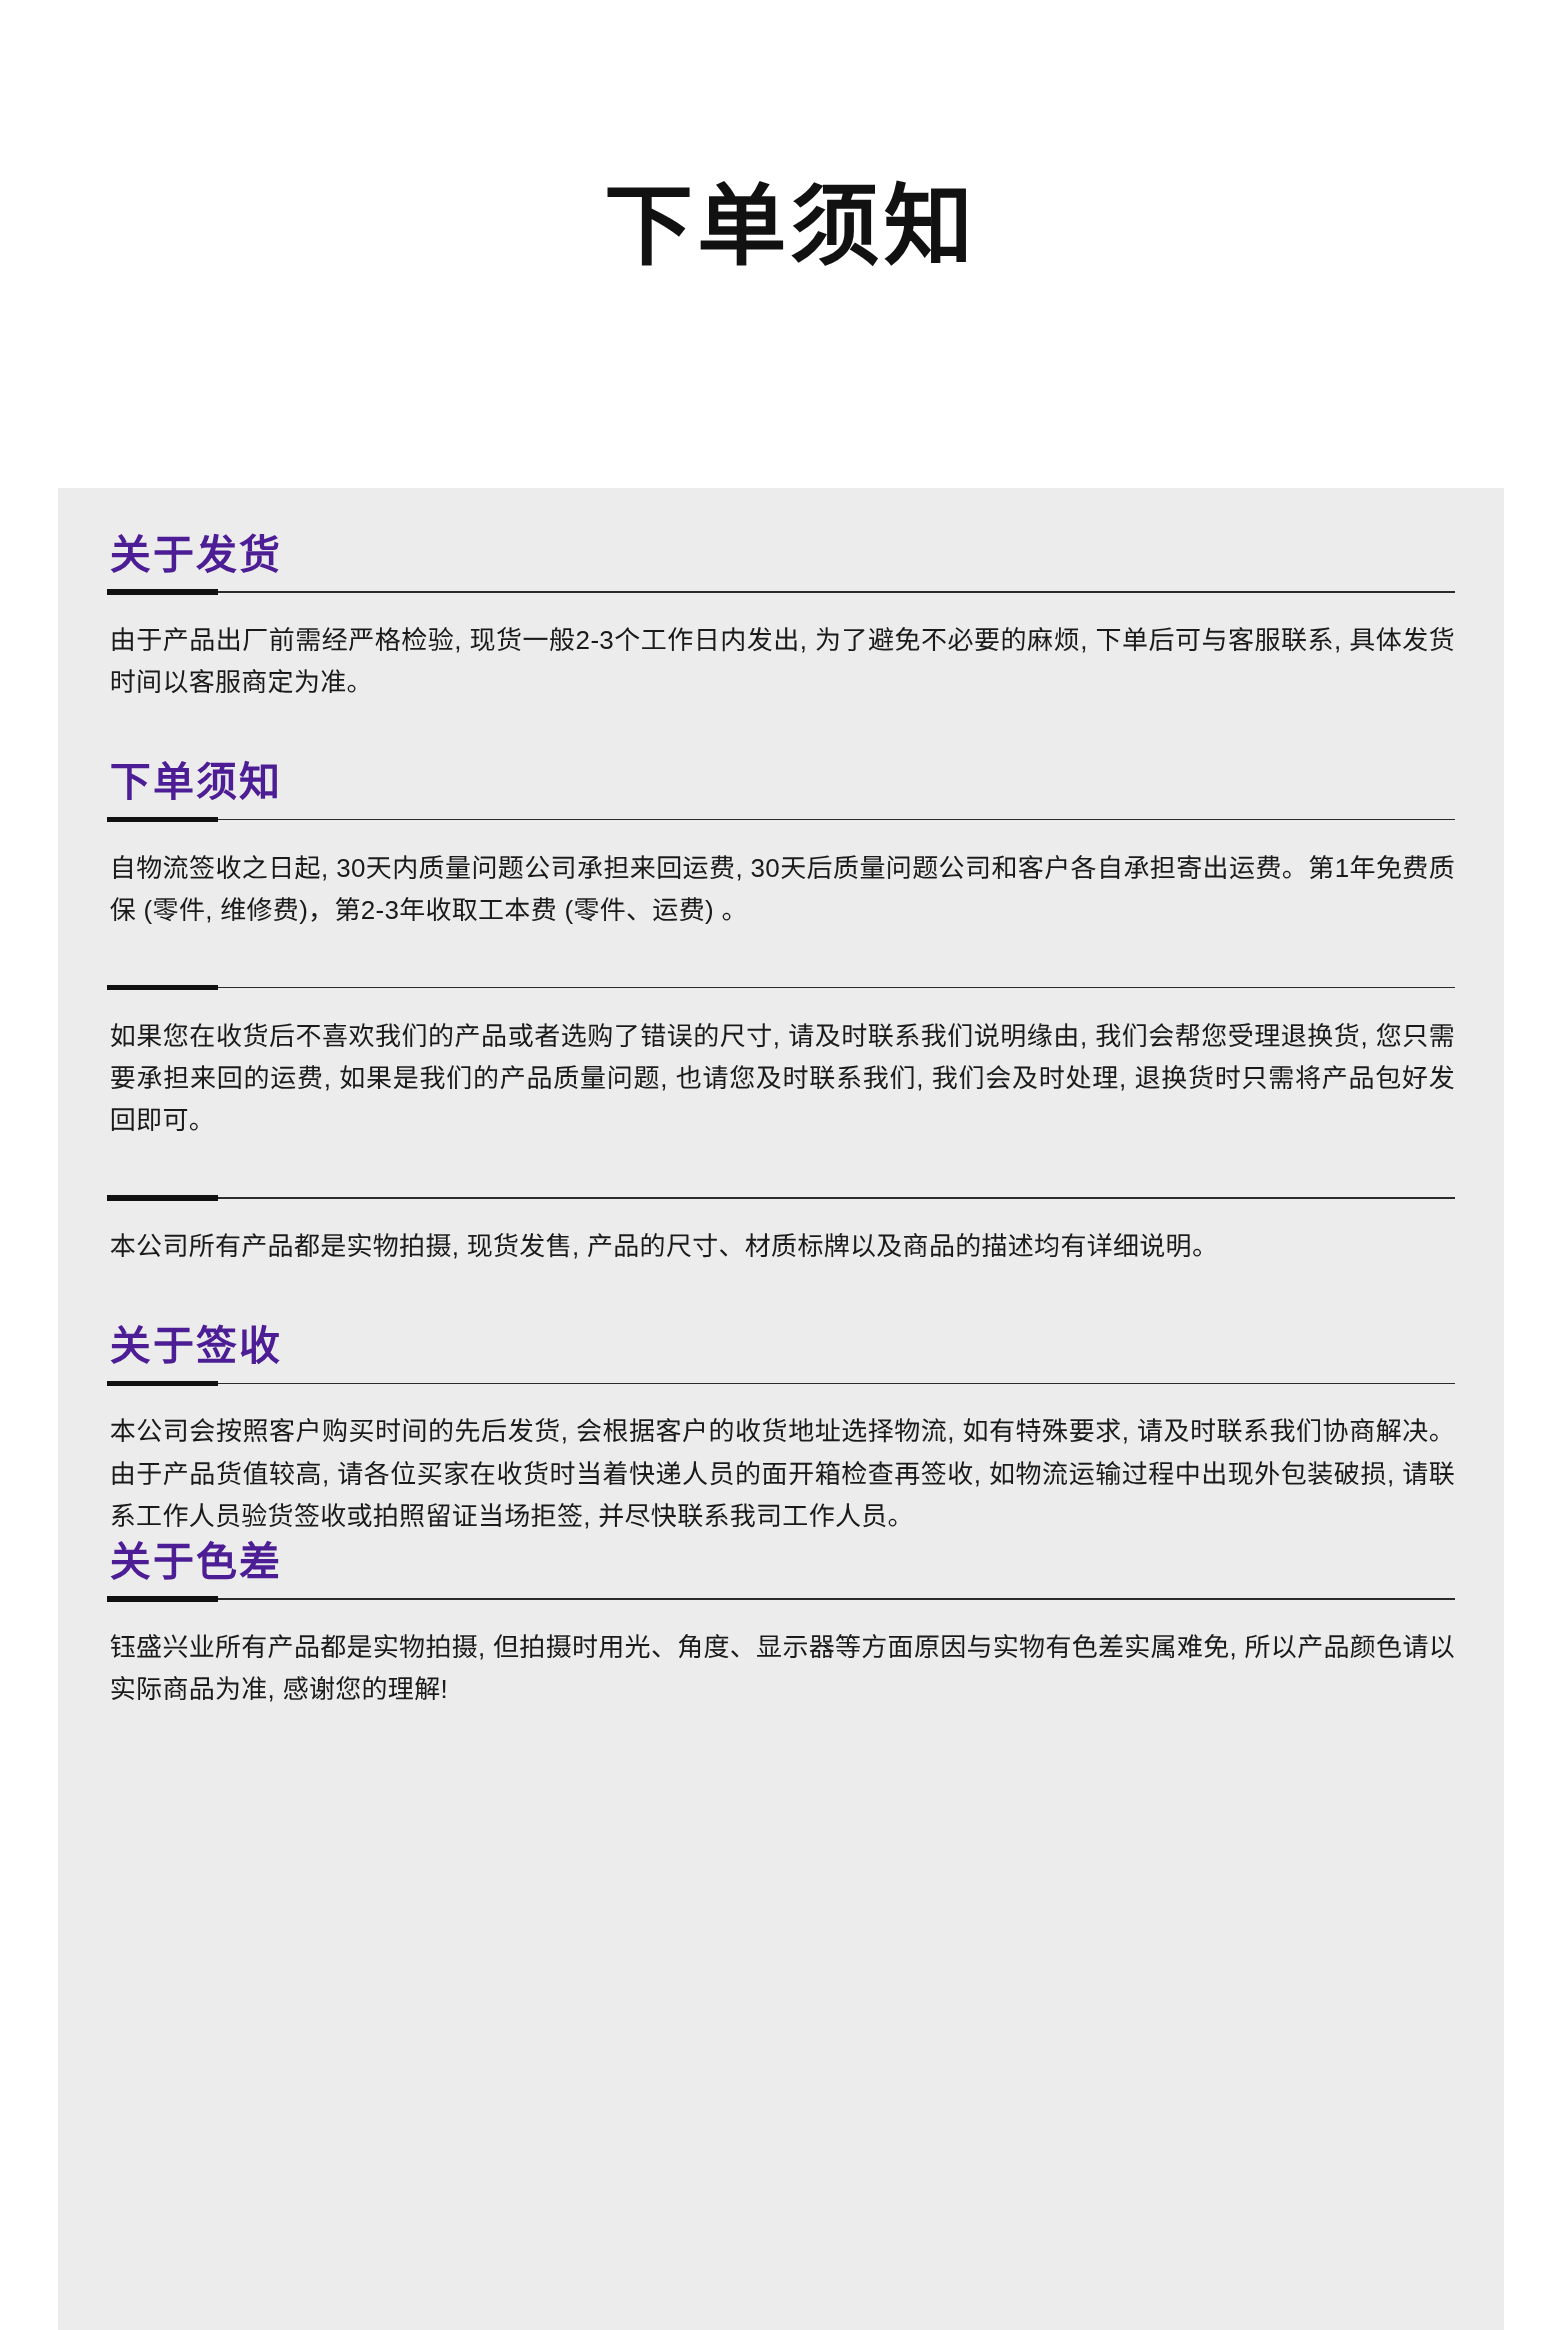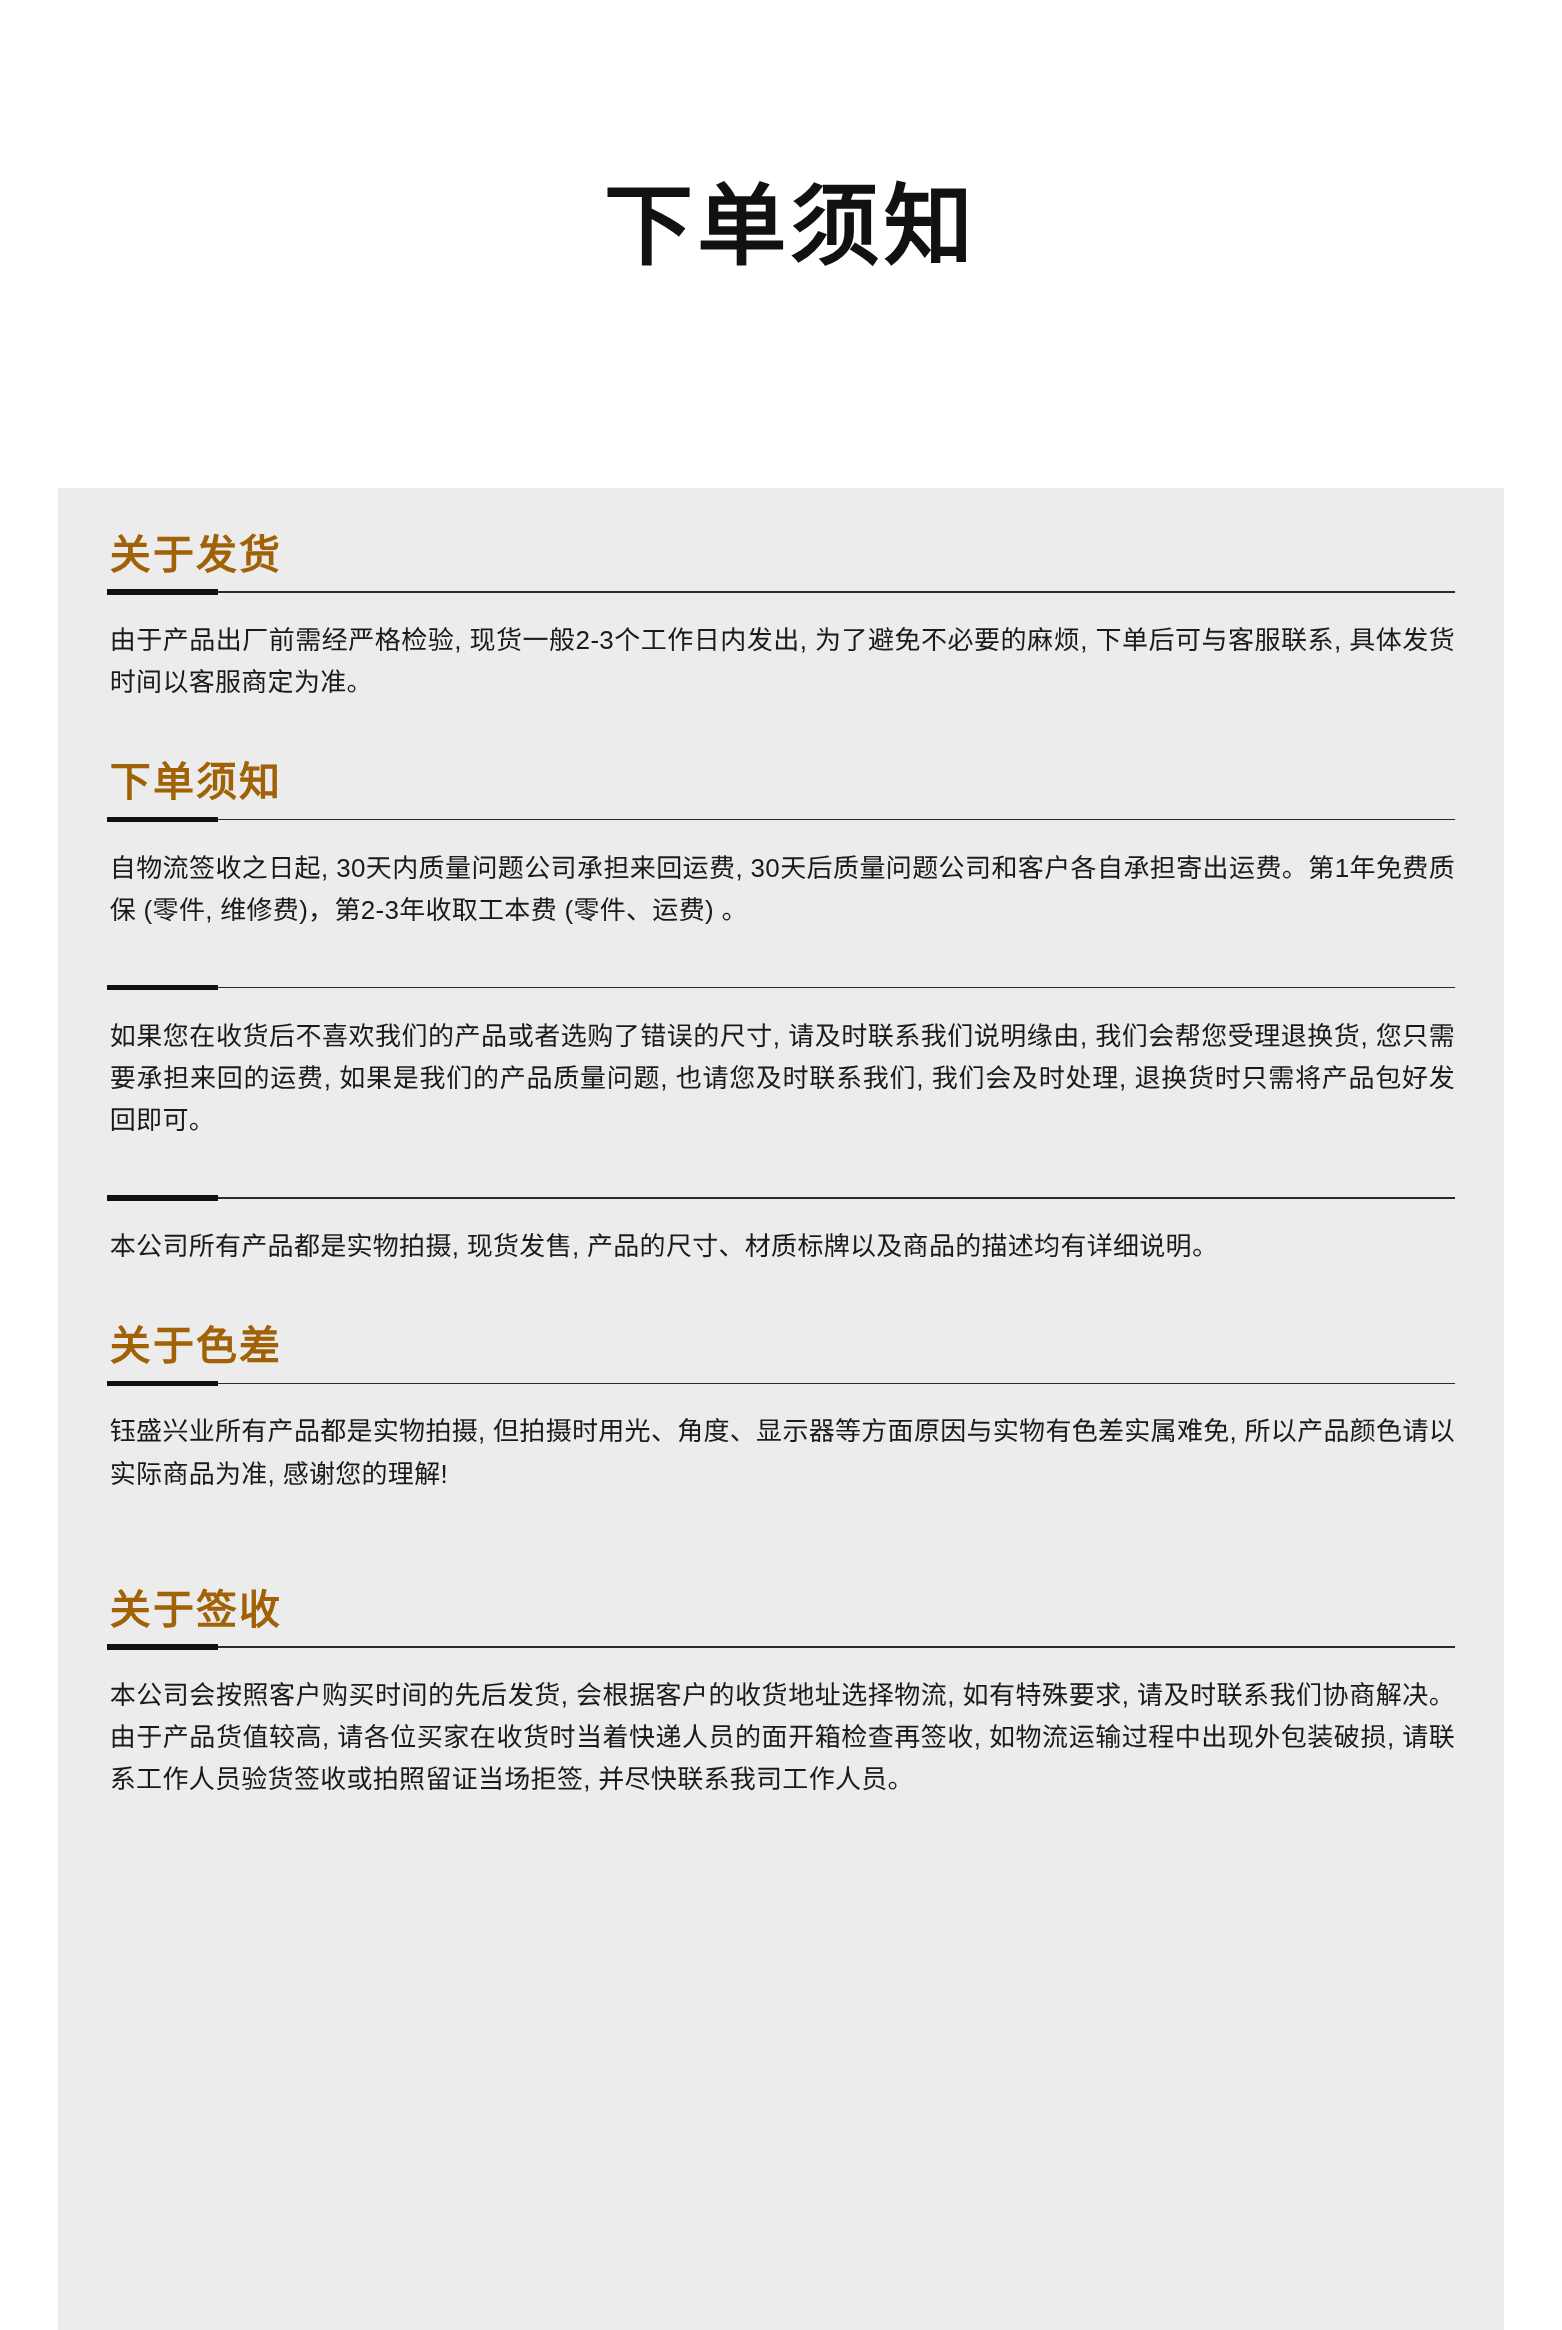--- a/index.html
+++ b/index.html
@@ -45,21 +45,21 @@
   .section.last {
     margin-bottom: 0;
   }
   .section.gap-extra {
     margin-bottom: 90px;
   }
   .section-heading {
     font-size: 41px;
     font-weight: bold;
     letter-spacing: 2.1px;
-    color: #a16207;
+    color: #4c1d95;
     margin: 0 0 8.3px 0;
     line-height: 1.25;
     padding-left: 2.8px;
   }
   .rule-wrap {
     position: relative;
     height: 4.9px;
     margin-bottom: 21px;
   }
   .rule-thin {
@@ -124,33 +124,33 @@
     </div>
 
     <div class="section">
       <div class="rule-wrap">
         <div class="rule-thin"></div>
         <div class="rule-thick"></div>
       </div>
       <div class="section-body">本公司所有产品都是实物拍摄, 现货发售, 产品的尺寸、材质标牌以及商品的描述均有详细说明。</div>
     </div>
 
+    <div class="section last">
+      <div class="section-heading">关于签收</div>
+      <div class="rule-wrap">
+        <div class="rule-thin"></div>
+        <div class="rule-thick"></div>
+      </div>
+      <div class="section-body">本公司会按照客户购买时间的先后发货, 会根据客户的收货地址选择物流, 如有特殊要求, 请及时联系我们协商解决。由于产品货值较高, 请各位买家在收货时当着快递人员的面开箱检查再签收, 如物流运输过程中出现外包装破损, 请联系工作人员验货签收或拍照留证当场拒签, 并尽快联系我司工作人员。</div>
+    </div>
+
     <div class="section gap-extra">
       <div class="section-heading">关于色差</div>
       <div class="rule-wrap">
         <div class="rule-thin"></div>
         <div class="rule-thick"></div>
       </div>
       <div class="section-body">钰盛兴业所有产品都是实物拍摄, 但拍摄时用光、角度、显示器等方面原因与实物有色差实属难免, 所以产品颜色请以实际商品为准, 感谢您的理解!</div>
     </div>
 
-    <div class="section last">
-      <div class="section-heading">关于签收</div>
-      <div class="rule-wrap">
-        <div class="rule-thin"></div>
-        <div class="rule-thick"></div>
-      </div>
-      <div class="section-body">本公司会按照客户购买时间的先后发货, 会根据客户的收货地址选择物流, 如有特殊要求, 请及时联系我们协商解决。由于产品货值较高, 请各位买家在收货时当着快递人员的面开箱检查再签收, 如物流运输过程中出现外包装破损, 请联系工作人员验货签收或拍照留证当场拒签, 并尽快联系我司工作人员。</div>
-    </div>
-
   </div>
 </div>
 
 
 </body></html>

